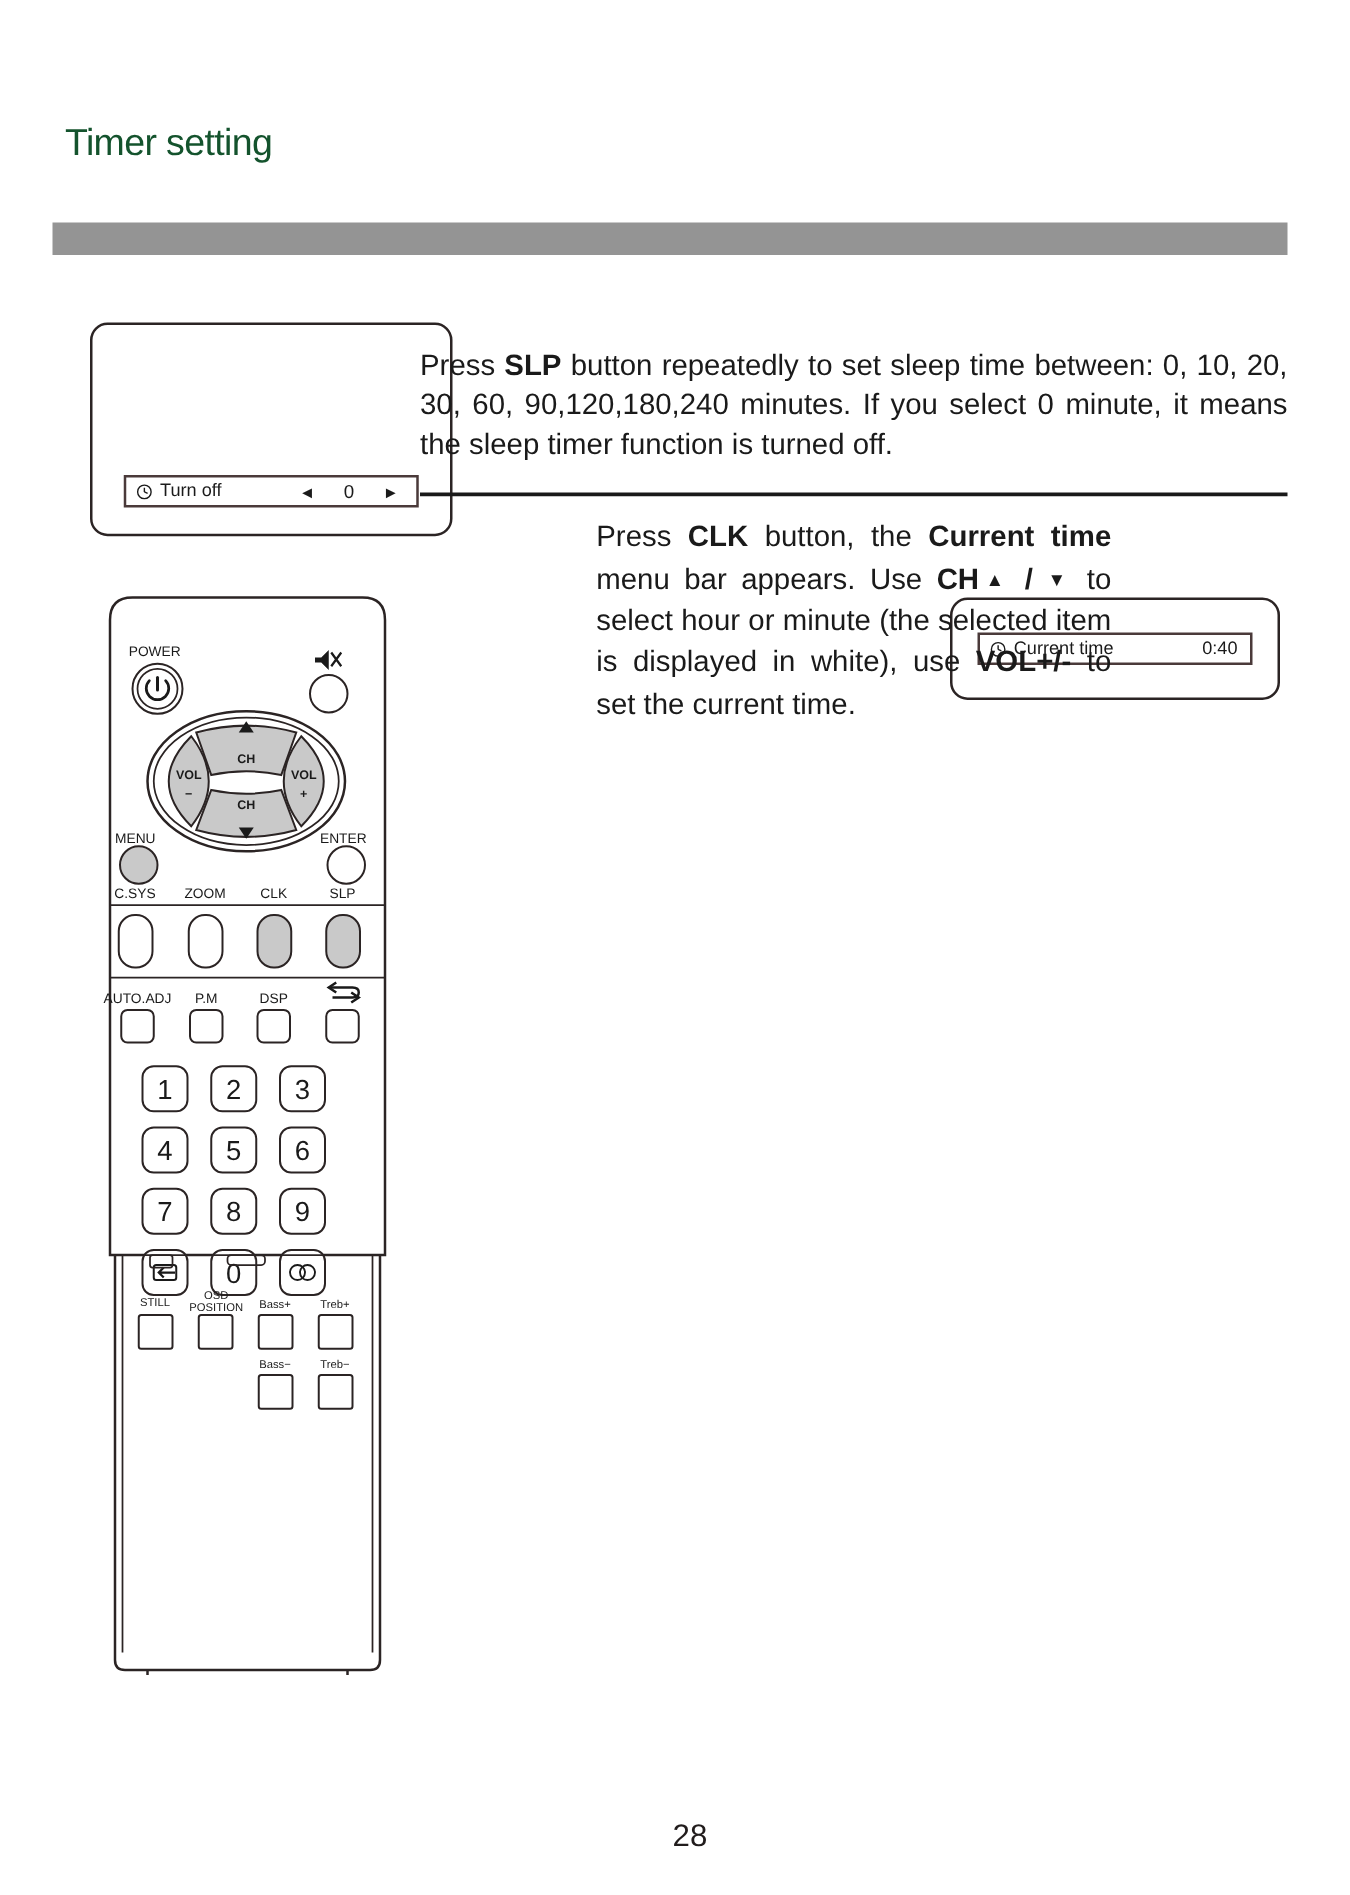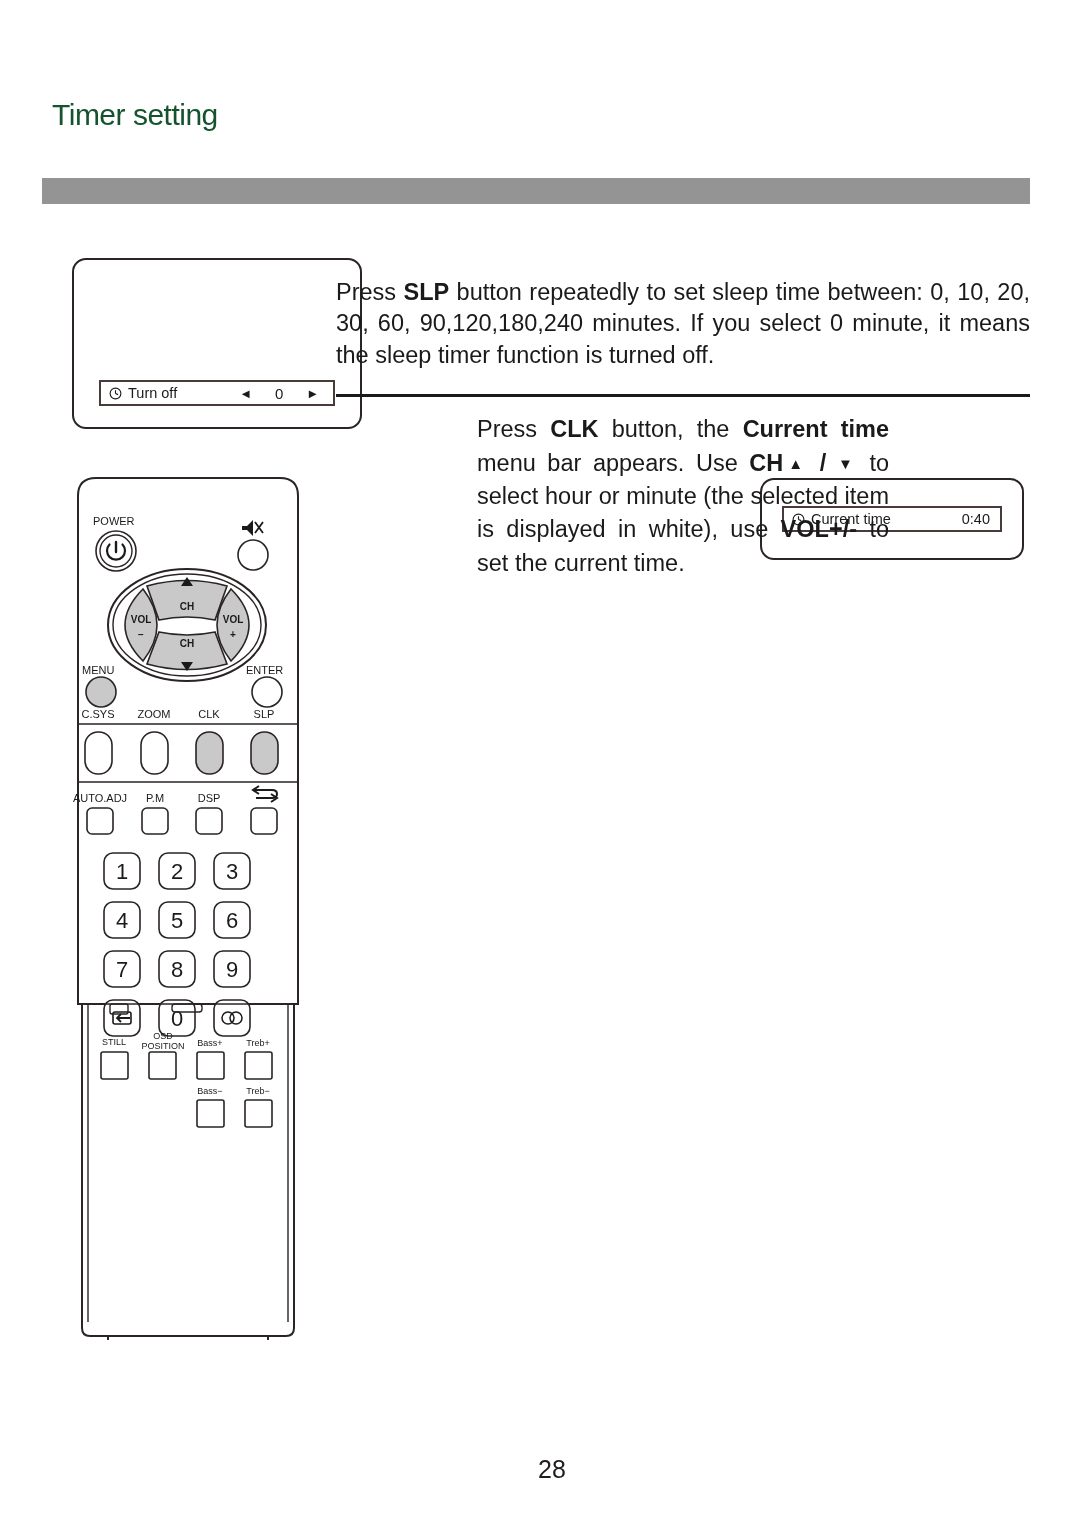--- a/index.html
+++ b/index.html
@@ -156,21 +156,21 @@
     left: 20px;
     right: 20px;
     top: 26px;
     justify-content: space-between;
     padding-right: 10px;
   }
 
   
   #remote {
     position: absolute;
-    left: 68px;
+    left: 78px;
     top: 470px;
     width: 240px;
     height: 870px;
   }
   #remote svg { display: block; }
 
   .page-number {
     position: absolute;
     left: 0; right: 0;
     top: 1455px;

